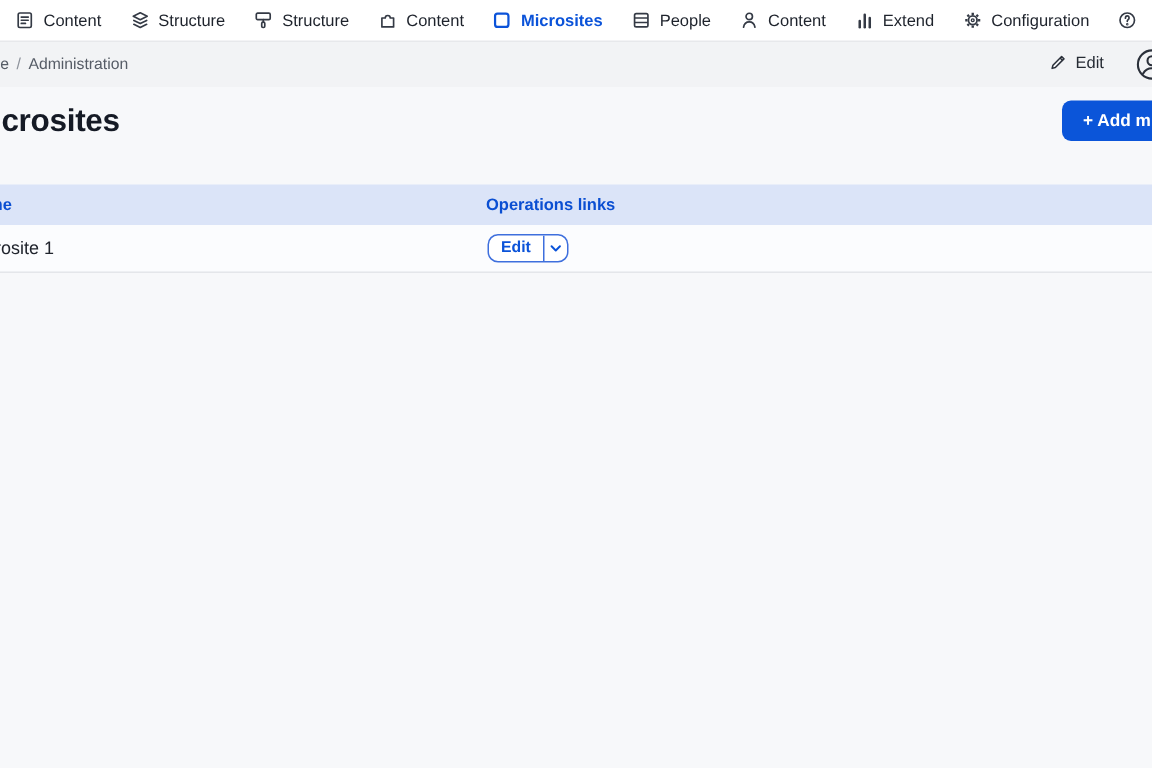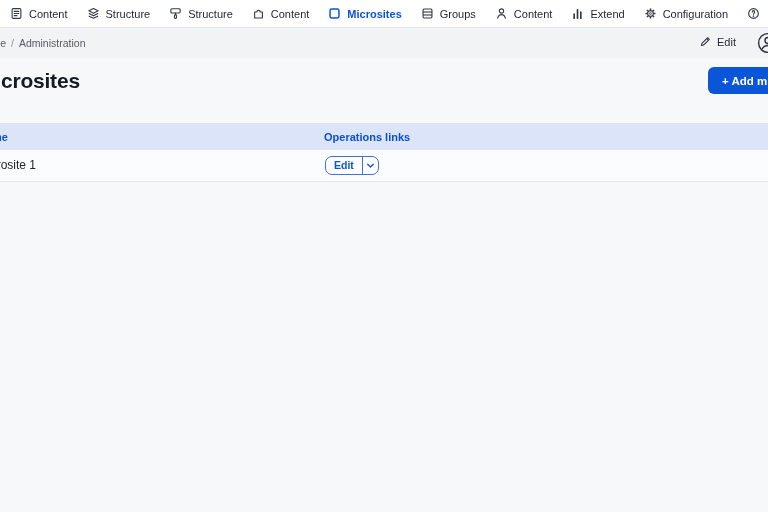--- a/index.html
+++ b/index.html
@@ -241,21 +241,21 @@
   </button>
 
   <button class="tb-item">
     <span>
       <svg width="13" height="13" viewBox="0 0 14 14" stroke-width="1.2" stroke-linejoin="round">
         <rect x="2.2" y="2.2" width="9.6" height="9.6" rx="1.2"></rect>
         <line x1="2.2" y1="5.4" x2="11.8" y2="5.4"></line>
         <line x1="2.2" y1="8.6" x2="11.8" y2="8.6"></line>
       </svg>
     </span>
-    <span>Groups</span>
+    <span>People</span>
   </button>
 
   <button class="tb-item">
     <span>
       <svg width="13" height="13" viewBox="0 0 14 14" stroke-width="1.2" stroke-linecap="round">
         <circle cx="7" cy="4.3" r="2.3"></circle>
         <path d="M2.9 12c.5-2.5 2.1-3.8 4.1-3.8S10.6 9.5 11.1 12"></path>
       </svg>
     </span>
     <span>Content</span>

